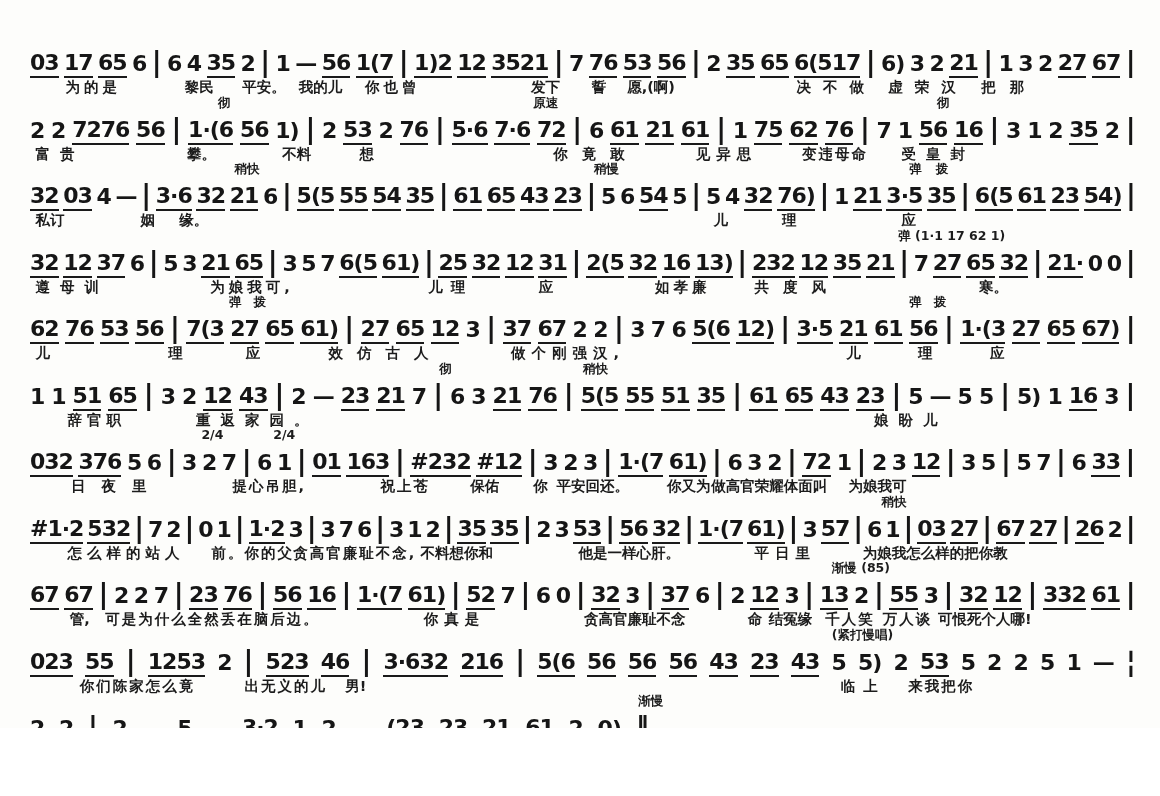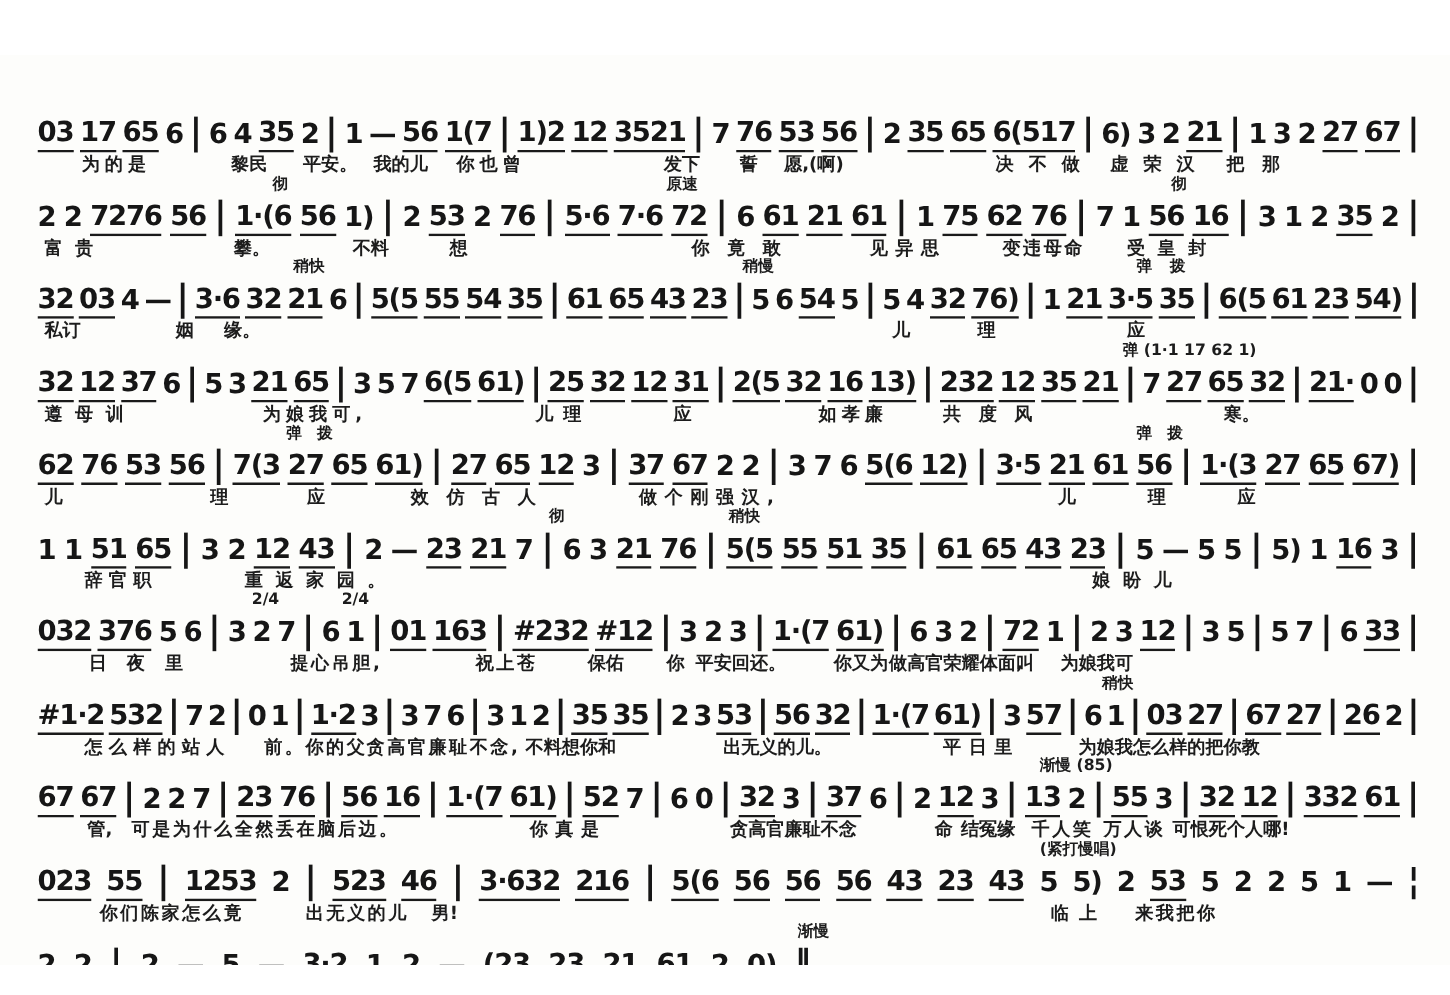--- a/index.html
+++ b/index.html
@@ -1,20 +1,19 @@
 <!DOCTYPE html>
 <html><head>
 <meta charset="utf-8">
 <style>
   html,body{margin:0;padding:0;background:#ffffff;}
   .page{
     position:relative;width:1160px;height:728px;overflow:hidden;
     background:#fdfdfb;color:#161616;
     font-family:"DejaVu Sans",sans-serif;
-    margin-top:44px;
   }
   .score{position:absolute;left:30px;top:30px;width:1106px;}
   .system{position:relative;height:66.5px;}
   .notes-row{
     position:absolute;left:0;right:0;top:14px;height:34px;
     display:flex;justify-content:space-between;align-items:flex-end;
     white-space:nowrap;overflow:hidden;
   }
   .tok{
     font-weight:bold;font-size:22px;line-height:1;letter-spacing:-1px;
@@ -471,21 +470,21 @@
           <span class="tok beam">27</span>
           <span class="bar">|</span>
           <span class="tok beam">26</span>
           <span class="tok">2</span>
           <span class="bar">|</span>
         </div>
         <span class="lyr" style="left: 3.4%; letter-spacing: 5px;">怎么样的站人</span>
         <span class="lyr" style="left: 16.4%; letter-spacing: 2px;">前。你的父</span>
         <span class="lyr" style="left: 23.8%; letter-spacing: 2px;">贪高官廉耻不念,</span>
         <span class="lyr" style="left: 35.3%;">不料想你和</span>
-        <span class="lyr" style="left: 49.6%;">出无义的儿。</span>
+        <span class="lyr" style="left: 49.6%;">他是一样心肝。</span>
         <span class="lyr" style="left: 65.5%; letter-spacing: 6px;">平日里</span>
         <span class="lyr" style="left: 75.3%;">为娘我怎么样的把你教</span>
       </div>
       <div class="system">
         <span class="ann" style="left: 72.5%;">渐慢 (85)</span>
         <div class="notes-row">
           <span class="tok beam">67</span>
           <span class="tok beam">67</span>
           <span class="bar">|</span>
           <span class="tok">2</span>

